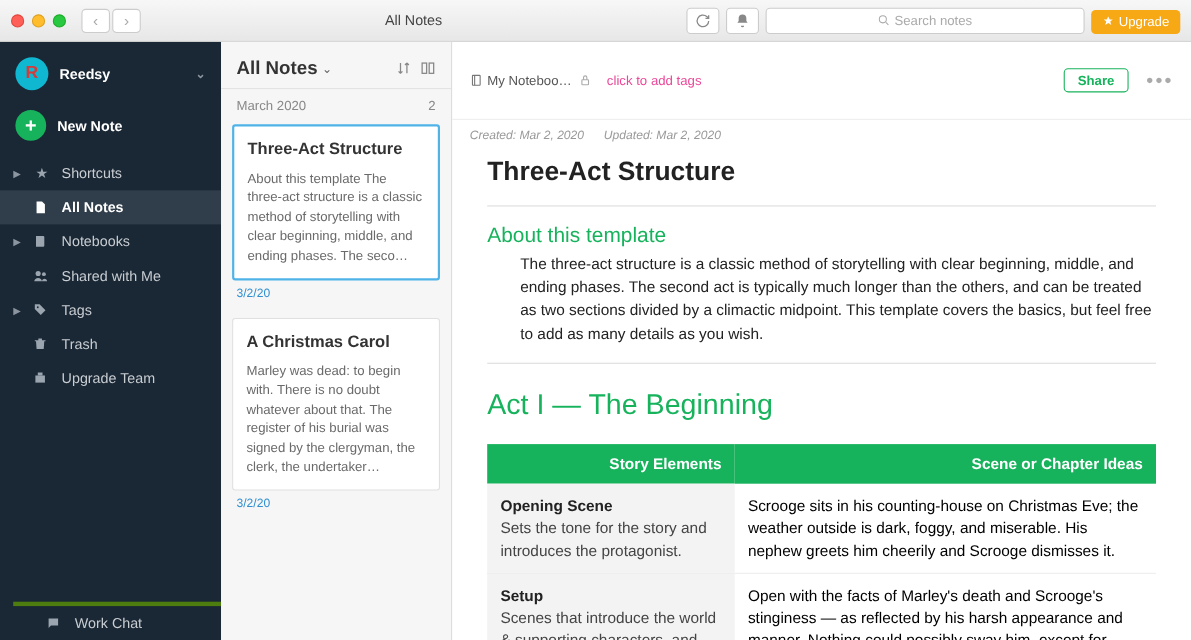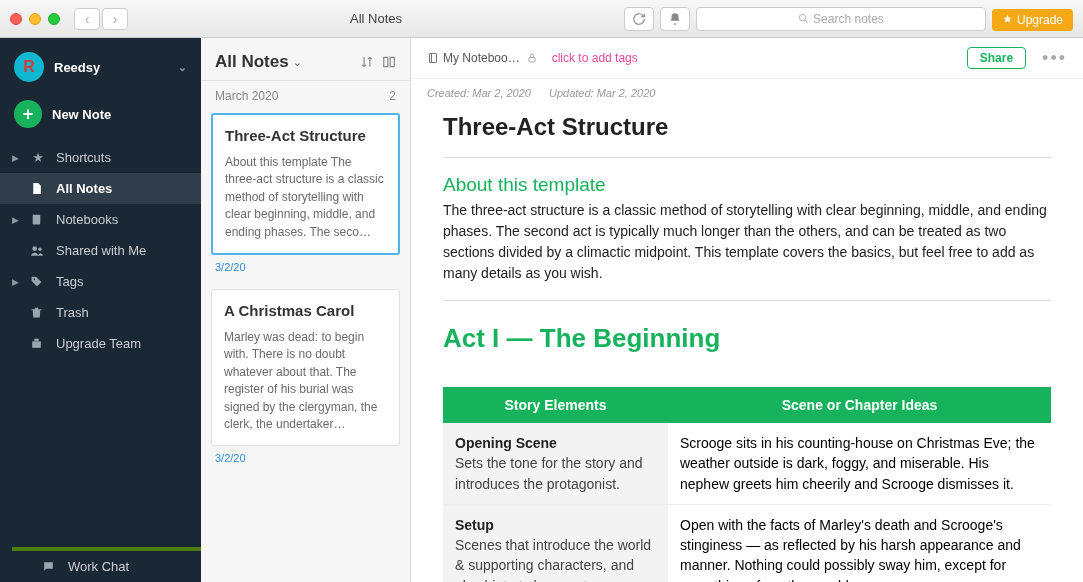--- a/index.html
+++ b/index.html
@@ -36,34 +36,34 @@
 .list-title{font-size:17px;font-weight:600;color:#333;}
 .list-tools{display:flex;gap:8px;color:#888;}
 .month-row{display:flex;justify-content:space-between;padding:8px 14px 4px;color:#888;font-size:12px;}
 .cards{flex:1;overflow:auto;padding:0 10px 10px;}
 .card{background:#fff;border:1px solid #e0e0e0;border-radius:3px;padding:12px;margin-top:6px;}
 .card.sel{border:2px solid #4fb3e8;}
 .card-title{font-size:15px;font-weight:600;color:#333;margin-bottom:10px;}
 .card-body{font-size:12px;color:#6a6a6a;line-height:1.45;}
 .card-date{font-size:11px;color:#2f8fd0;padding:6px 4px 10px;}
 .editor{flex:1;display:flex;flex-direction:column;overflow:hidden;}
-.editor-top{display:flex;align-items:center;padding:9px 16px;border-bottom:1px solid #eee;gap:6px;}
+.editor-top{display:flex;align-items:center;padding:24px 16px;border-bottom:1px solid #eee;gap:6px;}
 .crumb{font-size:12px;color:#555;display:flex;align-items:center;gap:4px;}
 .addtags{font-size:12px;color:#ec4899;margin-left:8px;}
 .share-btn{margin-left:auto;border:1.5px solid #17b35c;color:#17b35c;background:#fff;border-radius:4px;padding:3px 12px;font-size:12px;font-weight:600;}
 .dots{color:#aaa;font-size:18px;margin-left:10px;letter-spacing:2px;}
 .meta{padding:8px 16px 4px;font-size:11px;color:#999;display:flex;gap:18px;font-style:italic;}
 .doc{padding:4px 32px 20px;overflow:auto;flex:1;}
 .doc h1{font-size:24px;font-weight:600;color:#222;padding:6px 0 16px;border-bottom:1px solid #ddd;margin-bottom:16px;}
 .doc h2.green{color:#17b35c;font-size:19px;font-weight:500;margin-bottom:4px;}
-.doc p{font-size:14px;color:#222;line-height:1.5;margin-bottom:16px;}
+.doc p{font-size:14px;color:#222;line-height:1.5;margin-bottom:16px;margin-left:30px;}
 .doc hr{border:none;border-top:1px solid #ddd;margin:6px 0 22px;}
-.doc h2.act{color:#17b35c;font-size:26px;font-weight:700;margin-bottom:33px;}
+.doc h2.act{color:#17b35c;font-size:26px;font-weight:400;margin-bottom:20px;}
 table.story{width:100%;border-collapse:collapse;}
-table.story th{background:#17b35c;color:#fff;text-align:center;padding:10px 12px;font-size:14px;font-weight:700;}
+table.story th{background:#17b35c;color:#fff;text-align:right;padding:10px 12px;font-size:14px;font-weight:700;}
 table.story td{padding:10px 12px;font-size:14px;vertical-align:top;border-bottom:1px solid #eee;line-height:1.45;}
 table.story td:first-child{background:#f3f3f3;width:225px;}
 table.story td .el{font-weight:700;color:#222;}
 table.story td .desc{color:#444;}
 svg{display:block;}
 </style>
 </head>
 <body>
 
 <div class="app">

